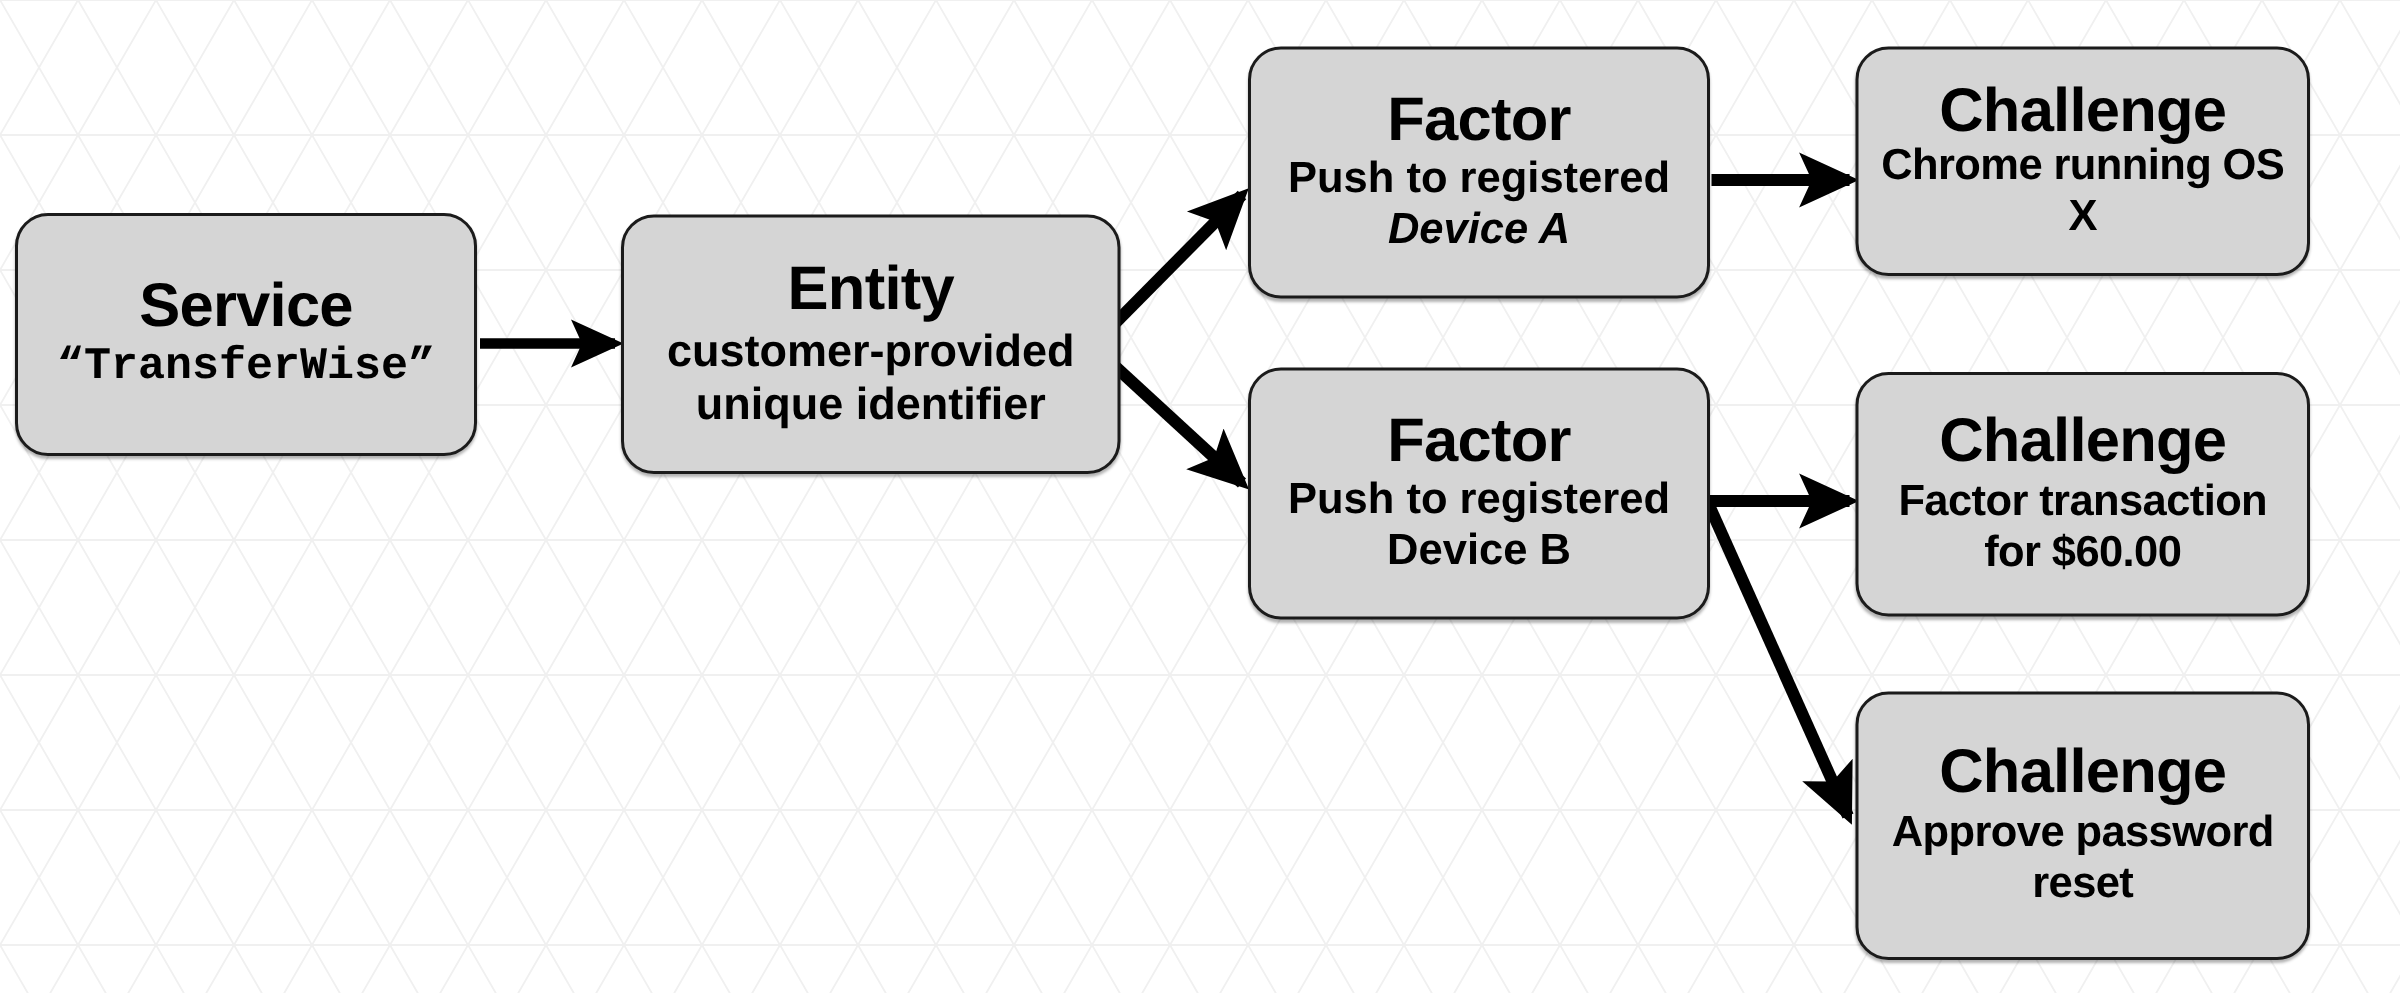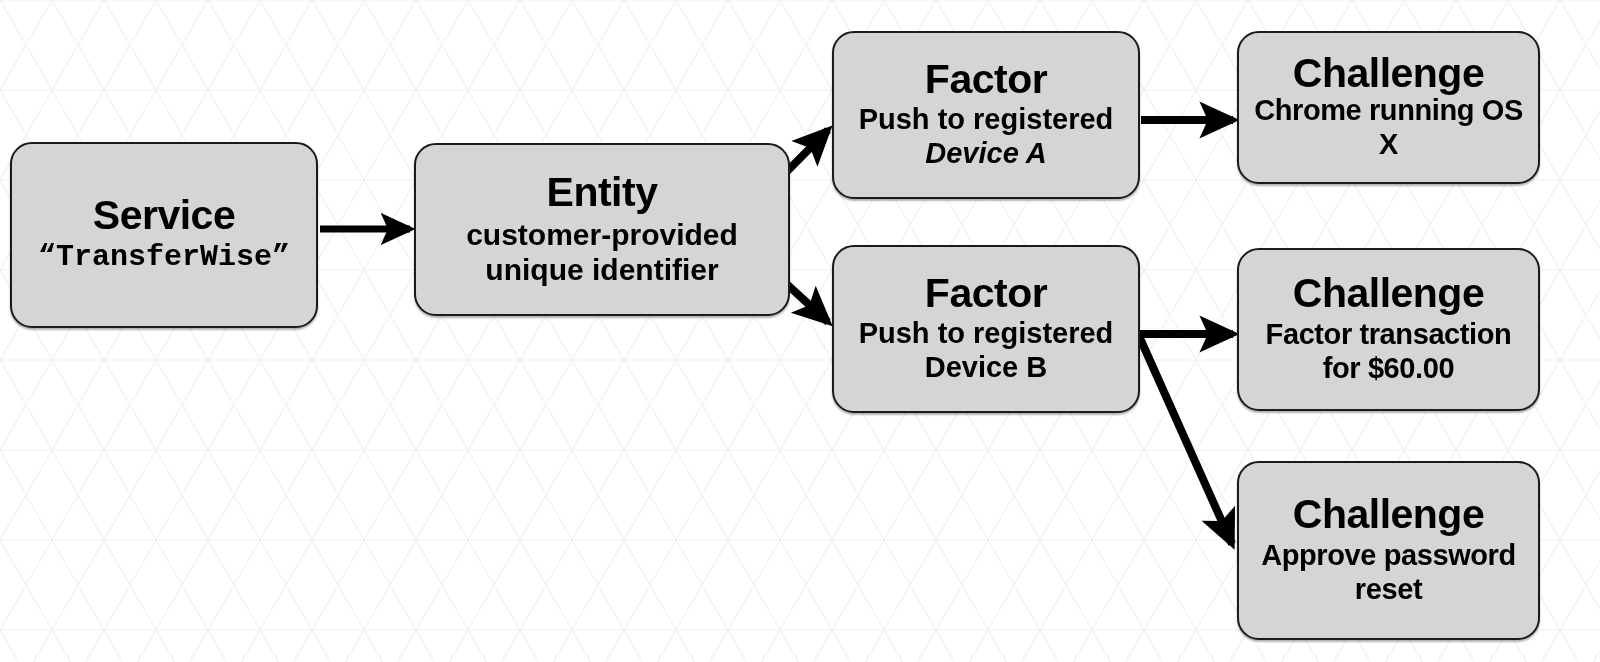--- a/index.html
+++ b/index.html
@@ -94,26 +94,26 @@
 
     <line x1="729" y1="231" x2="828" y2="322" stroke="#000000" stroke-width="8" marker-end="url(#ah)"></line>
 
     <line x1="1141" y1="120" x2="1233" y2="120" stroke="#000000" stroke-width="8" marker-end="url(#ah)"></line>
 
     <line x1="1138" y1="334" x2="1233" y2="334" stroke="#000000" stroke-width="8" marker-end="url(#ah)"></line>
 
     <line x1="1139" y1="336" x2="1232" y2="544" stroke="#000000" stroke-width="8" marker-end="url(#ah)"></line>
   </svg>
 
-  <div class="node" id="node-service" style="left:10px; top:142px; width:308px; height:186px;">
+  <div class="node" id="node-service" style="left:10px; top:142px; width:308px; height:162px;">
     <div class="node-title">Service</div>
     <div class="node-sub">“TransferWise”</div>
   </div>
 
-  <div class="node" id="node-entity" style="left:414px; top:143px; width:376px; height:173px;">
+  <div class="node" id="node-entity" style="left:414px; top:143px; width:333px; height:173px;">
     <div class="node-title">Entity</div>
     <div class="node-sub">customer-provided</div>
     <div class="node-sub" style="margin-top:0;">unique identifier</div>
   </div>
 
   <div class="node" id="node-factor-a" style="left:832px; top:31px; width:308px; height:168px;">
     <div class="node-title">Factor</div>
     <div class="node-sub">Push to registered</div>
     <div class="node-sub" style="margin-top:0;font-style:italic;">Device A</div>
   </div>

